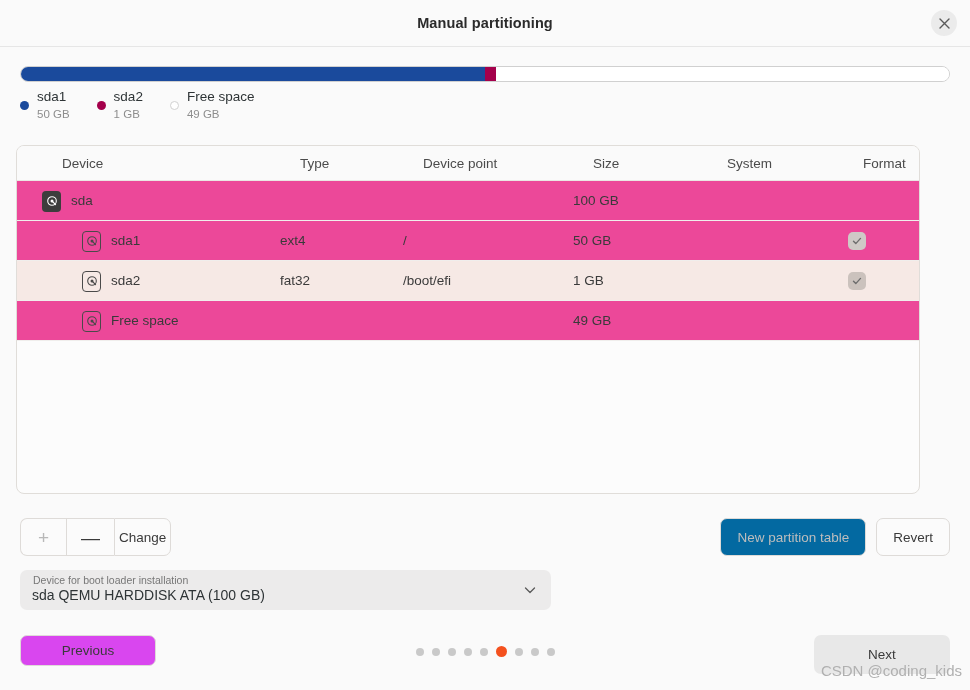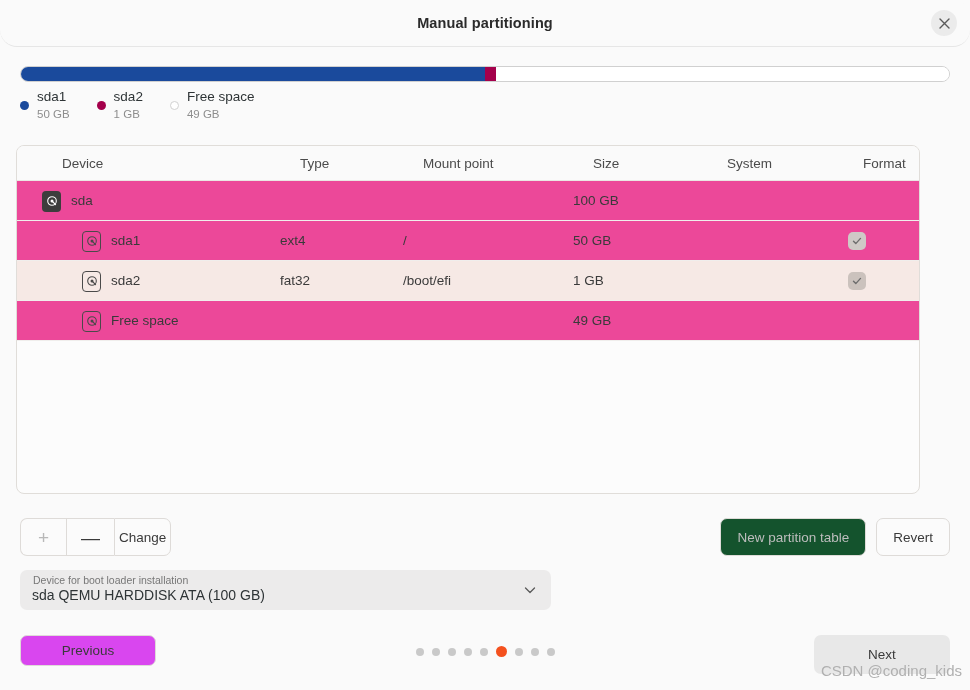--- a/index.html
+++ b/index.html
@@ -21,21 +21,20 @@
   
   .headerbar {
     position: absolute;
     left: 0; top: 0;
     width: 970px; height: 47px;
     background: #fafafa;
     border-bottom: 1px solid #e6e6e6;
     display: flex;
     align-items: center;
     justify-content: center;
-    border-radius: 17px;
   }
   .headerbar-title {
     font-size: 14.5px;
     font-weight: 600;
     color: #2b2b2b;
     letter-spacing: .1px;
   }
   .close-btn {
     position: absolute;
     right: 13px; top: 10px;
@@ -232,21 +231,21 @@
     color: #3a3a3a;
     cursor: pointer;
     display: flex;
     align-items: center;
     justify-content: center;
     white-space: nowrap;
   }
   .btn.disabled {
     color: #bdbdbd;
     cursor: default;
-    background: #14532d;
+    background: #0369a1;
   }
 
   
   .combo-wrap {
     position: absolute;
     left: 20px; top: 523px;
     width: 531px; height: 40px;
   }
   .combo {
     width: 100%; height: 40px;
@@ -379,21 +378,21 @@
           <span class="legend-name">Free space</span>
           <span class="legend-size">49 GB</span>
         </span>
       </div>
     </div>
 
   <div class="table-frame">
     <div class="thead" id="thead">
         <div class="th" style="left: 45px;">Device</div>
         <div class="th" style="left: 283px;">Type</div>
-        <div class="th" style="left: 406px;">Mount point</div>
+        <div class="th" style="left: 406px;">Device point</div>
         <div class="th" style="left: 576px;">Size</div>
         <div class="th" style="left: 710px;">System</div>
         <div class="th" style="left: 846px;">Format</div>
       </div>
     <div id="tbody">
         <div class="trow">
           <div class="cell device" style="left: 25px;">
             <span class="disk-icon filled">
               <svg width="12" height="12" viewBox="0 0 12 12">
                 <circle cx="6" cy="6" r="4.3" fill="none" stroke="#ffffff" stroke-width="1.1"></circle>

